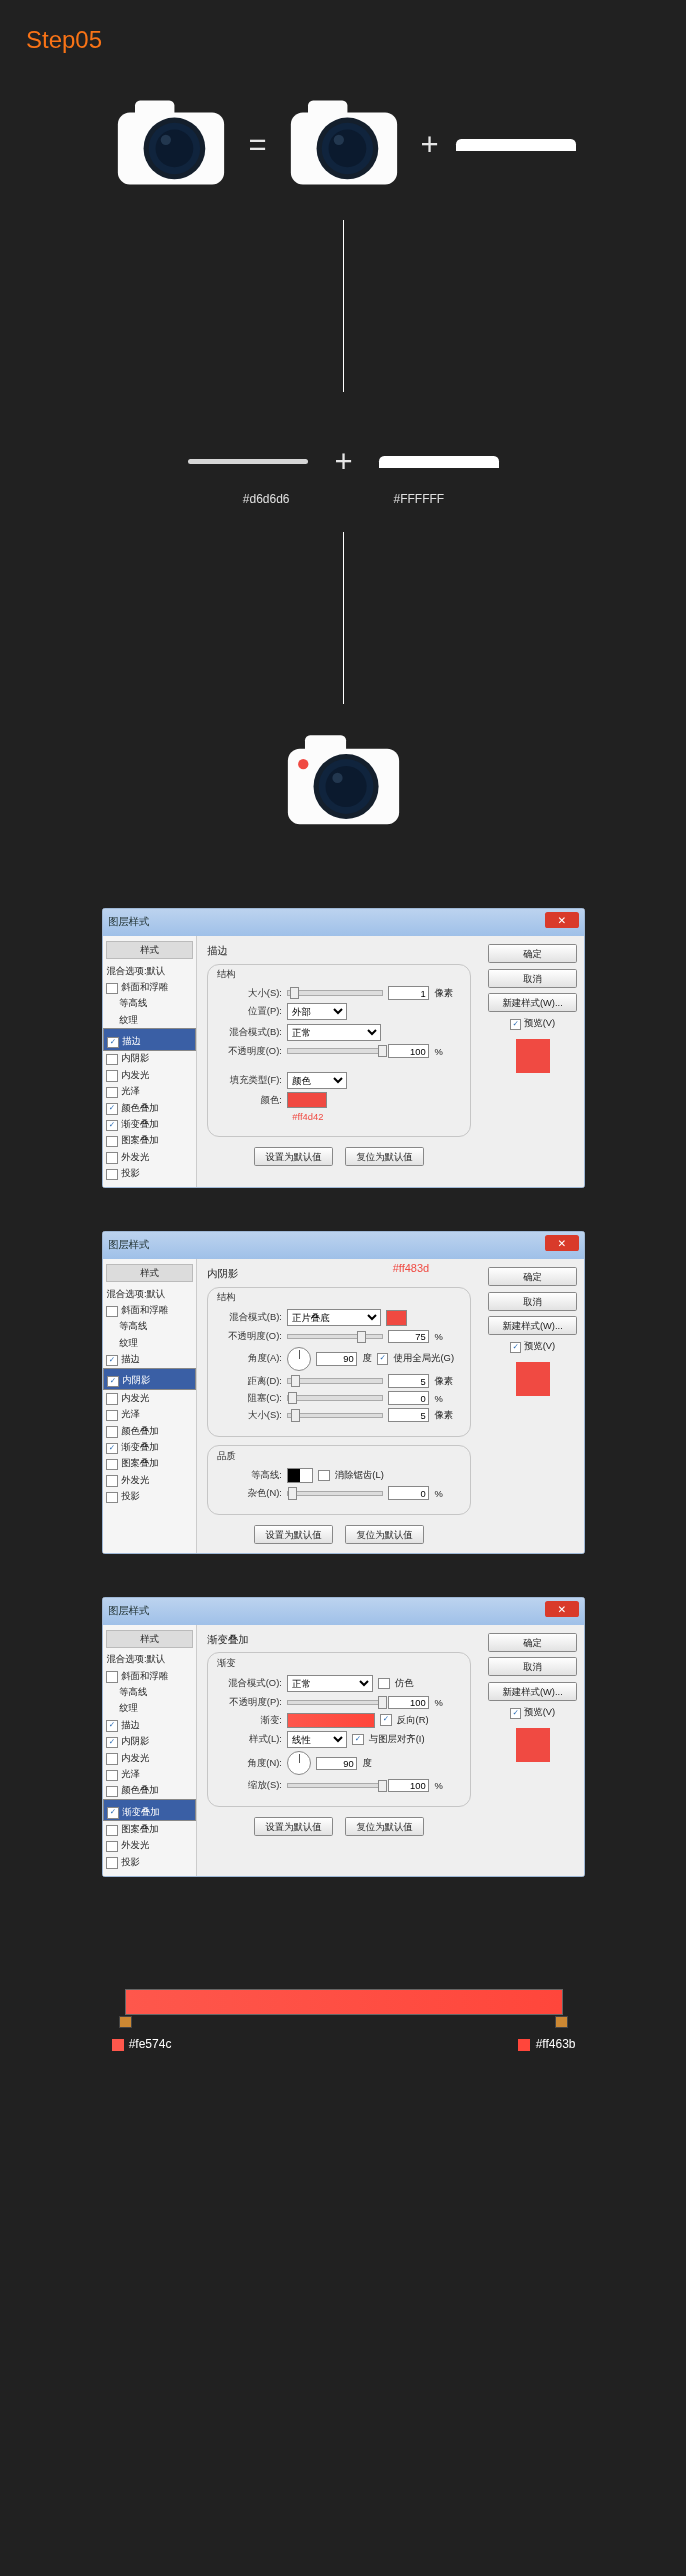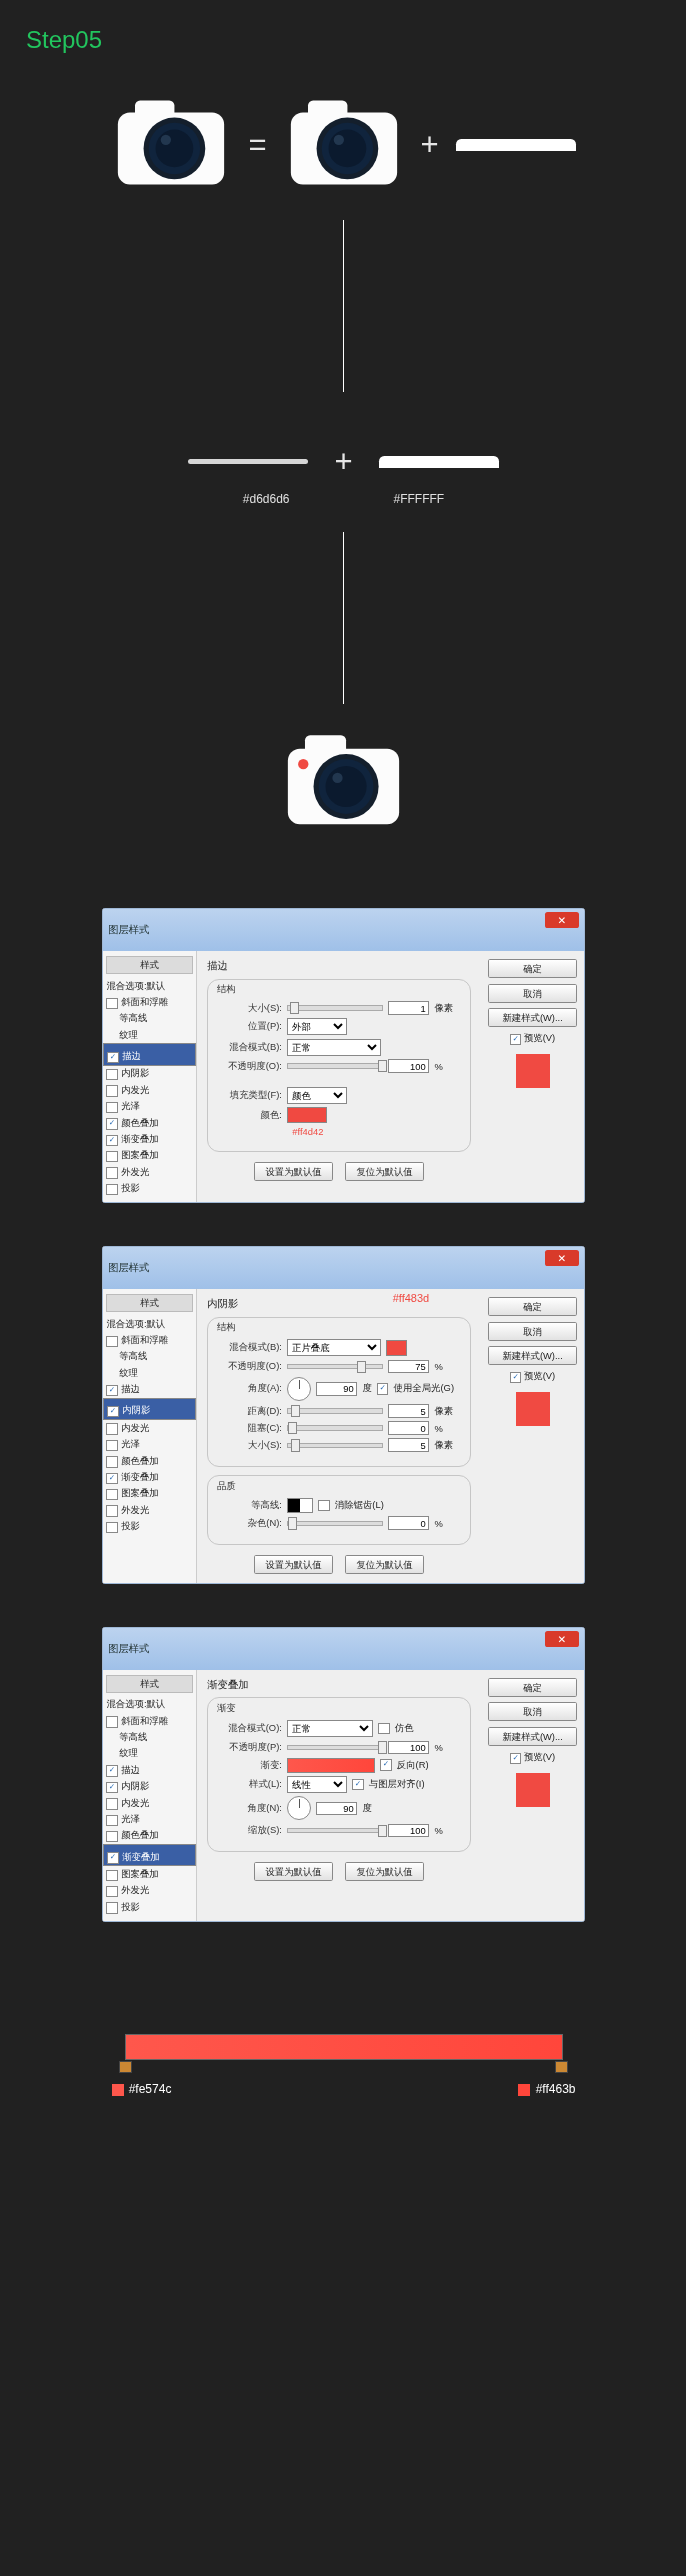--- a/index.html
+++ b/index.html
@@ -1,31 +1,31 @@
 <!DOCTYPE html>
 <html style="font-size:13.7px"><head>
 <meta charset="utf-8">
 <style>
   html,body{margin:0;padding:0;background:#212121;font-family:"Microsoft YaHei",Arial,sans-serif;color:#fff}
   body{width:687px;min-height:2576px;position:relative}
   .page{width:687px;background:#212121;padding:17px 0 52px;box-sizing:border-box}
-  .step-title{font-size:24px;font-weight:300;color:#22c55e;margin:8.6px 0 0 26px}
+  .step-title{font-size:24px;font-weight:300;color:#f97316;margin:8.6px 0 0 26px}
   .hero{display:flex;align-items:center;justify-content:center;gap:17px;margin-top:43px}
   .equals,.plus{font-size:31px;color:#e6e6e6;font-weight:300}
   .camera{width:120px}
   .divider{width:1.7px;height:172px;background:#fff;margin:26px auto}
   .row2{display:flex;align-items:center;justify-content:center;gap:26px;margin-top:52px}
   .shape1{width:120px;height:5.2px;background:#d6d6d6;border-radius:2.6px}
   .shape2{width:120px;height:12px;background:#fff;border-radius:5.2px 5.2px 0 0}
   .cap2{width:120px;height:12px;background:#fff;border-radius:5.2px 5.2px 0 0}
   .labels{display:flex;justify-content:center;gap:104px;margin-top:12px;font-size:12px;color:#e0e0e0}
   .mid-camera{display:flex;justify-content:center;margin:8.6px 0 77px}
   .dialogs{display:flex;flex-direction:column;align-items:center;gap:43px}
   .dialog{width:481px;background:#f0f0f0;color:#222;font-size:10.3px;border:0.9px solid #9fb8d6;border-radius:2.6px;overflow:hidden}
-  .titlebar{height:42px;background:linear-gradient(#bcd3ef,#9fc0e8);display:flex;align-items:center;padding:0 5.2px;position:relative;font-size:10.3px;color:#233}
+  .titlebar{height:27px;background:linear-gradient(#bcd3ef,#9fc0e8);display:flex;align-items:center;padding:0 5.2px;position:relative;font-size:10.3px;color:#233}
   .closebtn{position:absolute;right:5.2px;top:3.4px;width:34px;height:15.5px;background:#d93a2a;border-radius:2.6px;display:flex;align-items:center;justify-content:center;color:#fff;font-size:10.3px}
   .dbody{display:flex;background:#efefef}
   .stylelist{width:93px;background:#f5f5f5;border-right:0.9px solid #ccc;padding:5.2px 0}
   .stylelist .hdr{background:#dcdcdc;font-size:9.4px;text-align:center;padding:1.7px 0;border:0.9px solid #bbb;margin:0 3.4px 3.4px}
   .stylelist .row{display:flex;align-items:flex-end;gap:3.4px;padding:1.7px 3.4px;font-size:9.4px;cursor:pointer}
   .stylelist .row.sel{background:#3a5fa5;color:#fff}
   .cb{width:9.4px;height:9.4px;border:0.9px solid #888;background:#fff;display:inline-block;font-size:7.7px;line-height:7.7px;text-align:center;color:#2d6eb5}
   .mainpanel{flex:1;padding:8.6px 10.3px}
   .fieldset{border:0.9px solid #c6c6c6;border-radius:12px;padding:6.9px 8.6px 10.3px;margin-bottom:8.6px;position:relative}
   .fieldset .legend{font-size:9.4px;color:#333;margin:-3.4px 0 5.2px 0}

